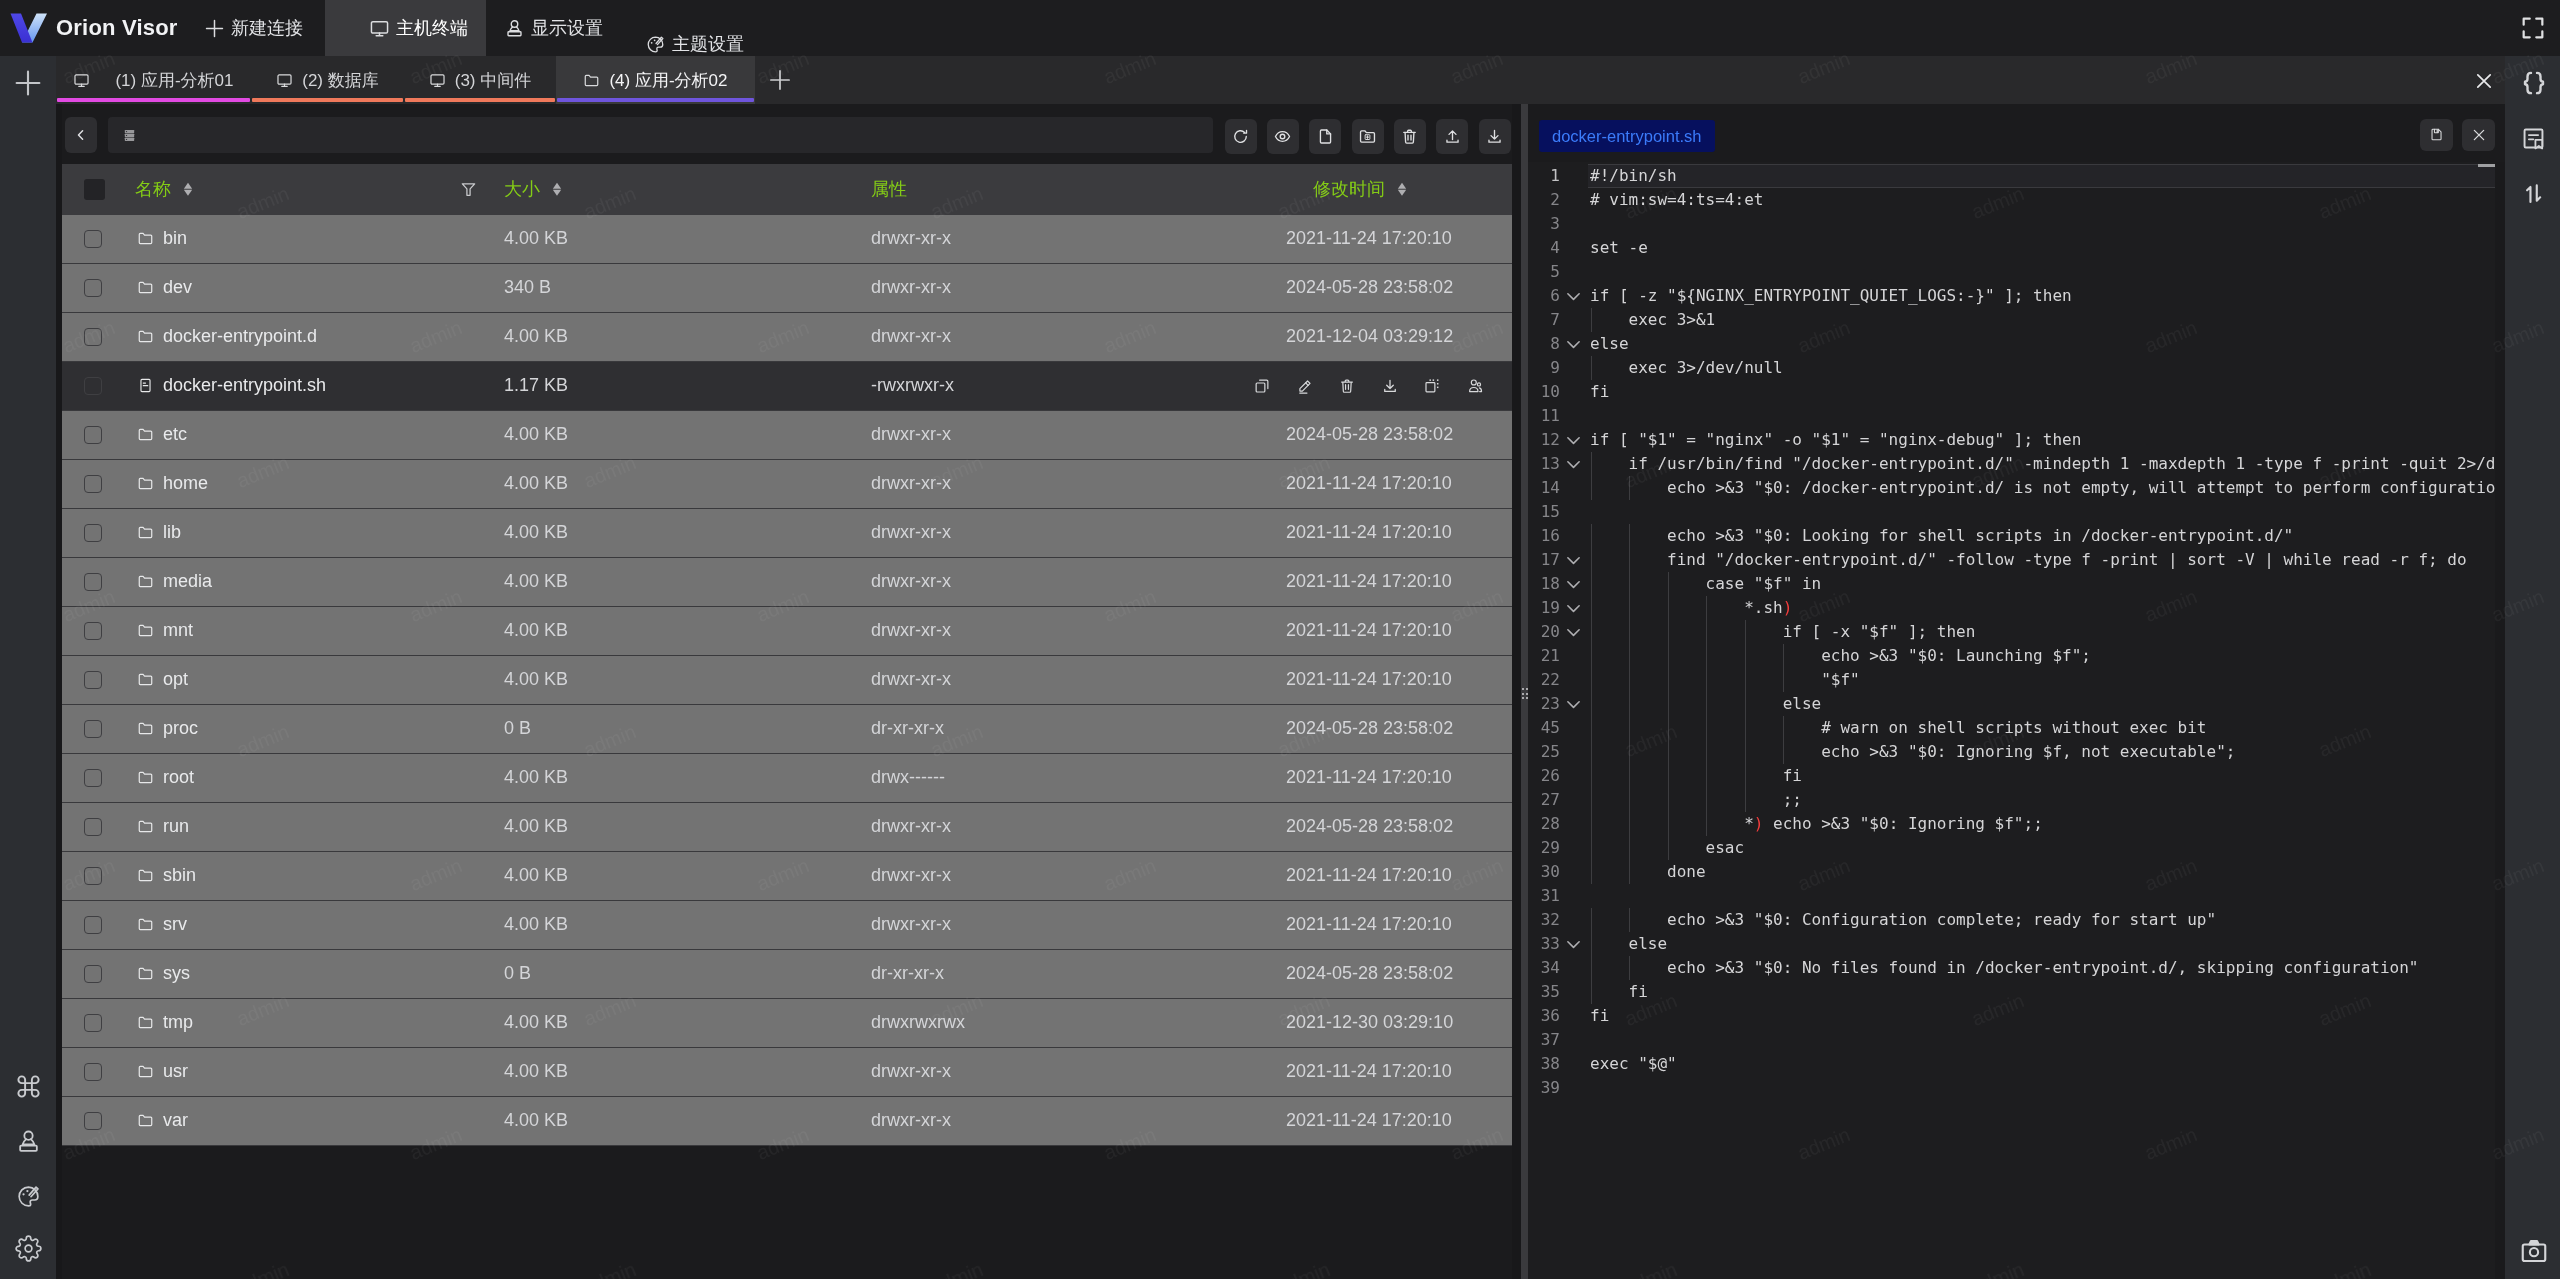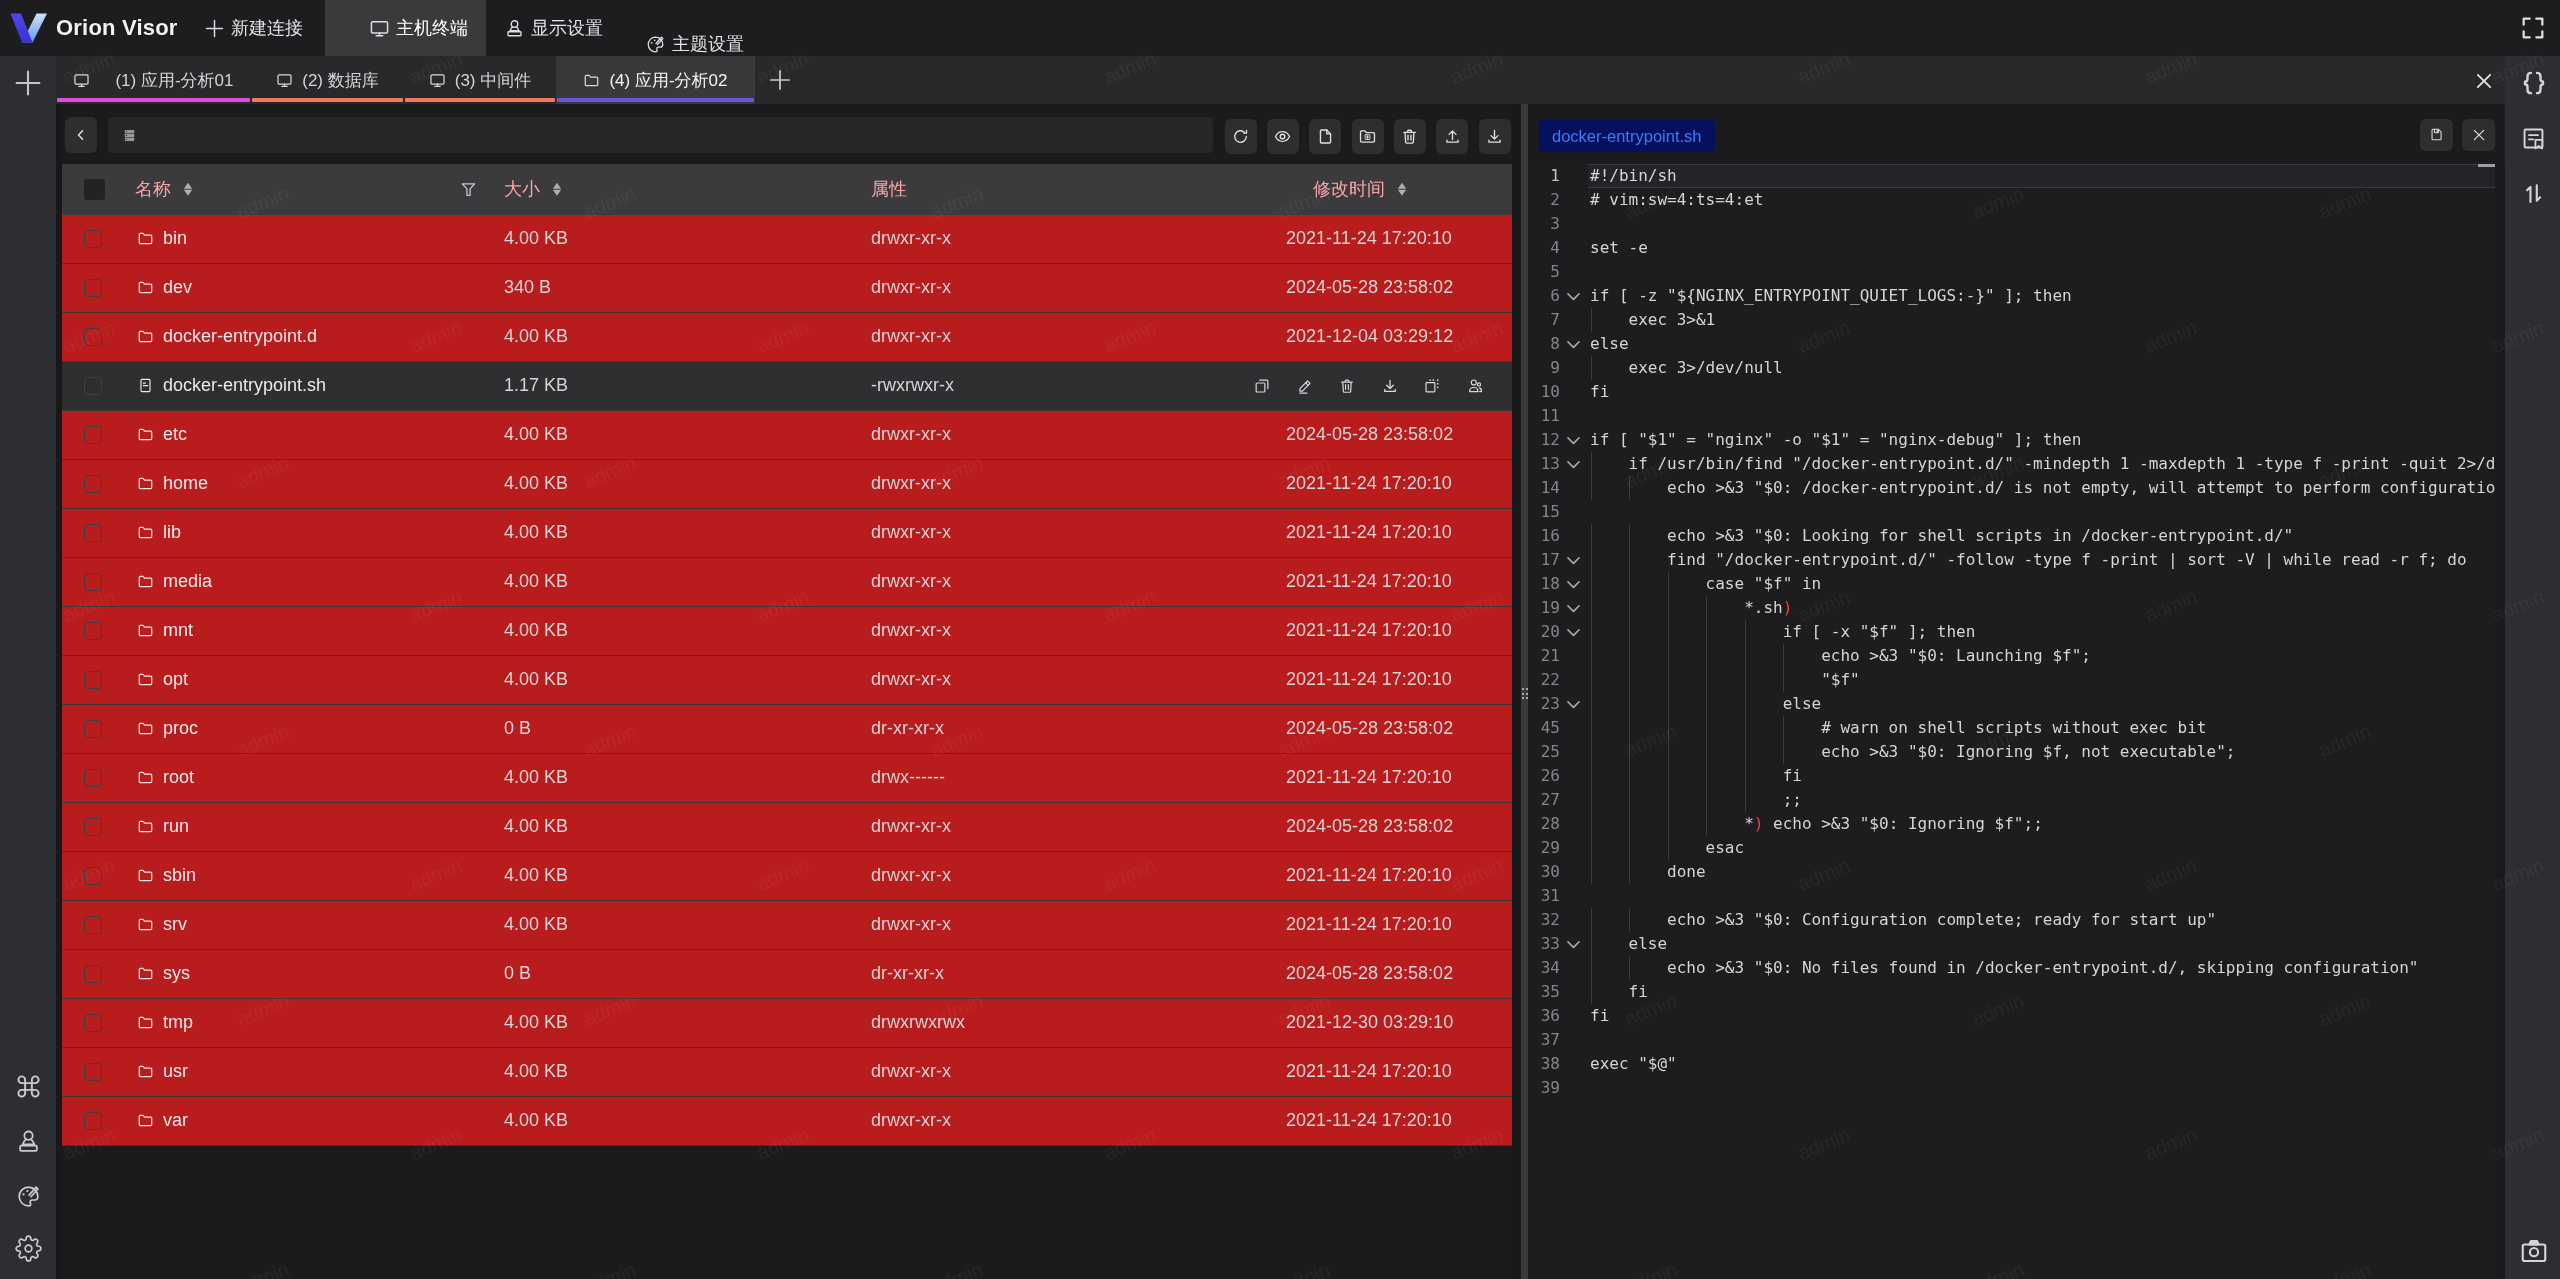--- a/index.html
+++ b/index.html
@@ -43,29 +43,29 @@
 #fp-back svg { margin:10px auto 0; }
 #fp-path { position:absolute; left:46px; top:0; width:1105px; height:36px; background:#27272a; border-radius:4px; }
 #fp-path .pi { position:absolute; left:13px; top:9.5px; width:17px; height:17px; color:#98989b; }
 #fp-path input { position:absolute; left:40px; top:0; width:1050px; height:36px; background:transparent; border:none; outline:none; color:#d8d9db; font-size:17px; font-family:inherit; }
 .fp-btn { position:absolute; top:2px; width:32px; height:35px; background:#2e2e31; border-radius:6px; color:#dfe0e2; cursor:pointer; }
 .fp-btn svg { margin:8px auto 0; }
 
 #fp-table { position:absolute; left:0; top:59.5px; width:1450px; }
 .trow { display:grid; grid-template-columns:73px 369px 367px 415px 226px; align-items:center; }
 #fp-head { height:51px; background:#3b3b3e; position:relative; }
-#fp-head .hc { color:#fca5a5; font-size:18px; font-weight:500; display:flex; align-items:center; }
+#fp-head .hc { color:#84cc16; font-size:18px; font-weight:500; display:flex; align-items:center; }
 .cb { width:18px; height:18px; border:1.6px solid #3f3f42; border-radius:4px; margin-left:22px; cursor:pointer; }
 #fp-head .cb { width:21px; height:21px; background:#232326; border:none; border-radius:3px; }
 .sorter { display:inline-flex; flex-direction:column; margin-left:12px; cursor:pointer; }
 .sorter svg { width:10px; height:7.5px; color:#aeaeb1; }
 #funnel { position:absolute; left:397px; top:16px; width:19px; height:19px; color:#c9cacd; cursor:pointer; }
 .hc-time { padding-left:27px; }
 
-.frow { height:49px; background:#b91c1c; border-bottom:1px solid #39393c; position:relative; cursor:pointer; }
+.frow { height:49px; background:#737373; border-bottom:1px solid #39393c; position:relative; cursor:pointer; }
 .frow.hover { background:#2f2f32; }
 .fname { display:flex; align-items:center; color:#e9eaec; font-size:18px; }
 .fname .fi { width:17px; height:17px; margin:0 9px 0 2px; color:#e7e8e9; flex:none; }
 .fcell { color:#d4d5d8; font-size:18px; }
 .factions { position:absolute; right:28px; top:0; height:49px; display:flex; align-items:center; gap:24.6px; }
 .factions .ai { width:18px; height:18px; color:#d8d9db; cursor:pointer; }
 
 
 #divider { position:absolute; left:1521px; top:104px; width:7px; height:1175px; background:#3a3a3d; cursor:col-resize; }
 #divider .dots { position:absolute; left:1px; top:584px; }

